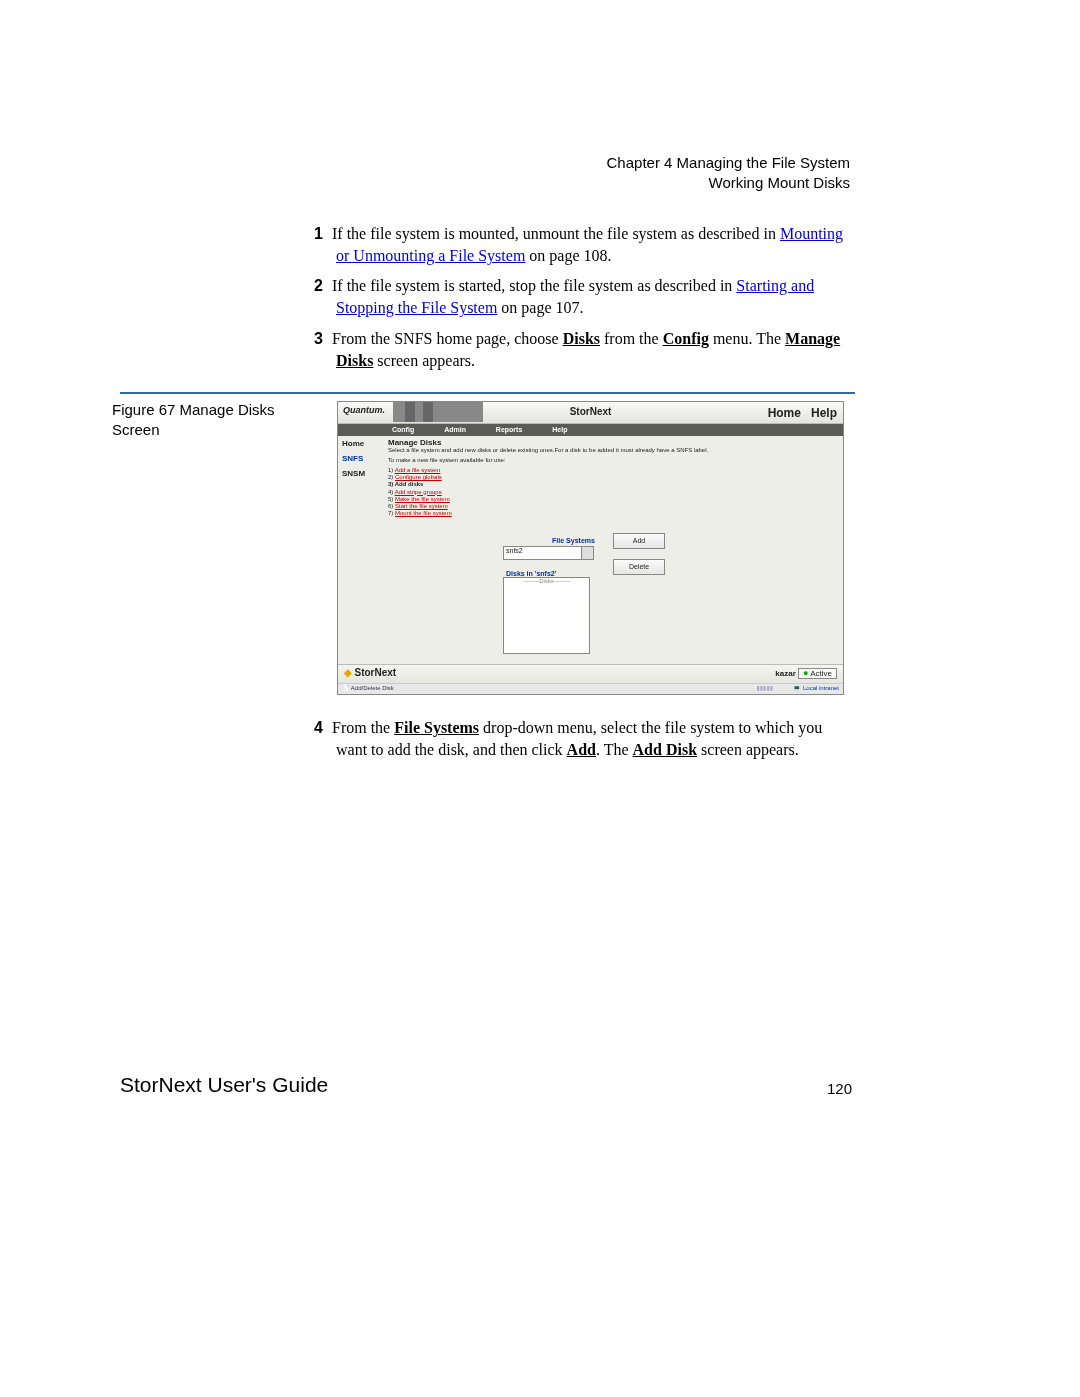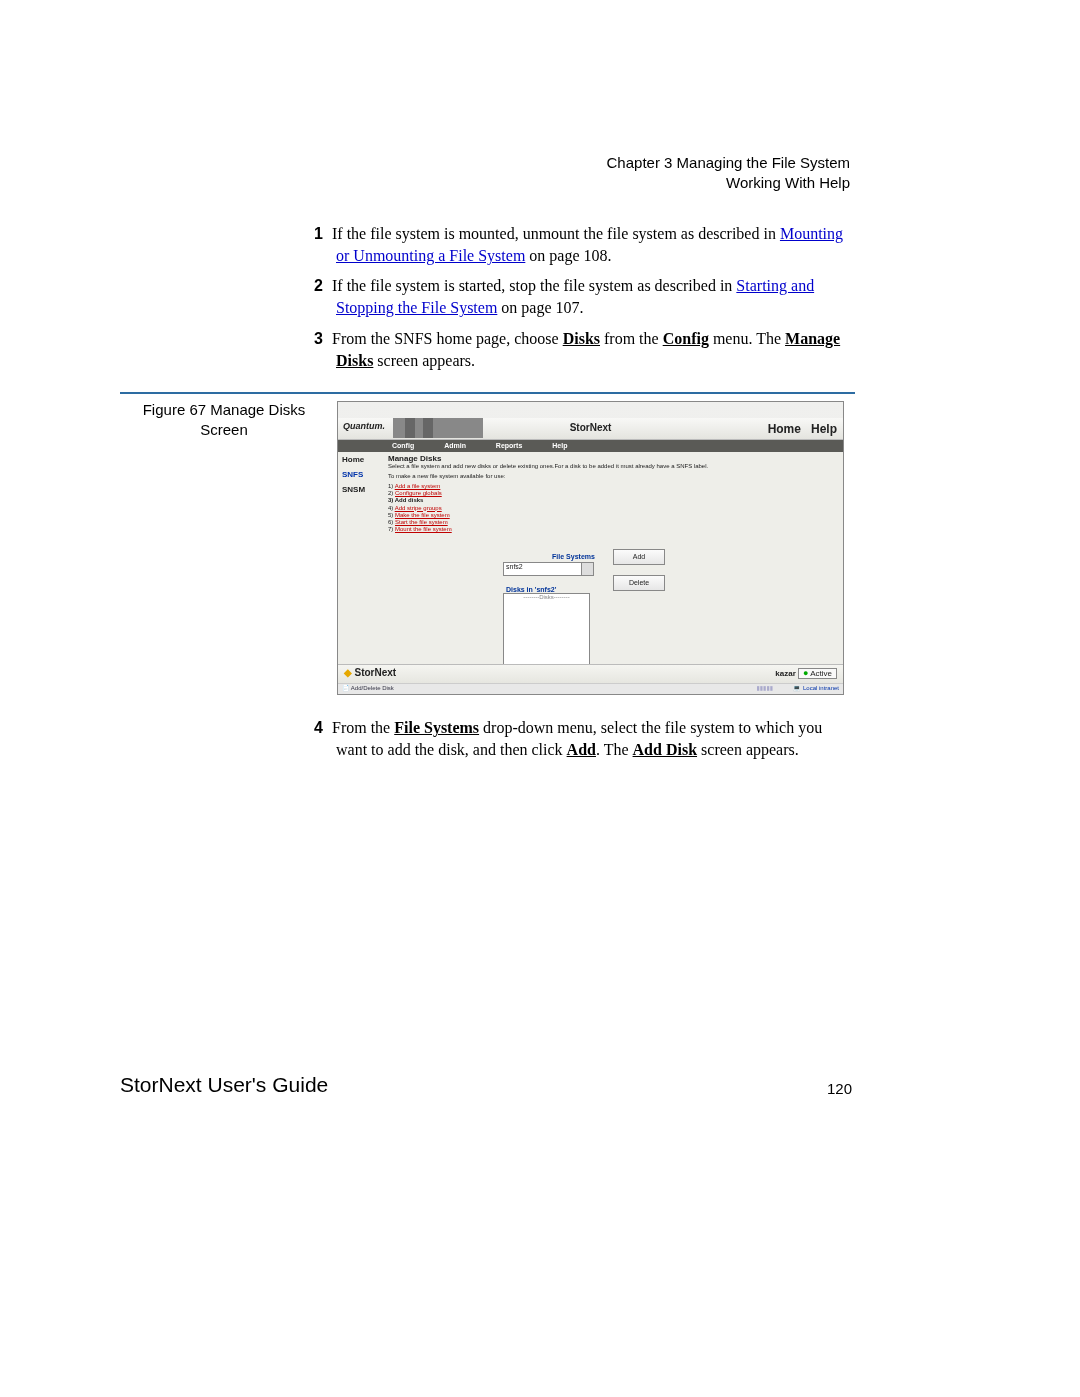--- a/index.html
+++ b/index.html
@@ -52,26 +52,25 @@
     position: absolute;
     left: 120px;
     right: 225px;
     top: 392px;
     height: 2px;
     background: #2d6ca2;
   }
 
   .fig-caption {
     position: absolute;
-    left: 124px;
+    left: 112px;
     top: 400px;
     width: 200px;
     font-size: 15px;
     line-height: 1.3;
-    text-align: center;
   }
 
   
   .shot {
     position: absolute;
     left: 337px;
     top: 401px;
     width: 505px;
     height: 292px;
     border: 1px solid #888;
@@ -79,21 +78,20 @@
     font-family: Tahoma, Arial, sans-serif;
     font-size: 7px;
     color: #222;
     overflow: hidden;
   }
   .shot-top {
     height: 21px;
     background: linear-gradient(#f8f8f6,#e4e4df);
     border-bottom: 1px solid #bbb;
     position: relative;
-    margin-top: 16px;
   }
   .shot-logo {
     position: absolute; left: 5px; top: 3px;
     font-size: 9px; font-weight: bold; font-style: italic;
     color: #222;
   }
   .shot-logo-graphic {
     position: absolute; left: 55px; top: 0px; width: 90px; height: 20px;
     background: #888;
   }
@@ -213,22 +211,22 @@
     bottom: 300px;
     font-size: 15px;
   }
 </style>
 </head>
 <body>
 
 <div class="page">
 
   <div class="header-right">
-    <div>Chapter 3  Managing the File System</div>
-    <div>Working With Help</div>
+    <div>Chapter 4  Managing the File System</div>
+    <div>Working Mount Disks</div>
   </div>
 
   <div class="body-text step1">
     <span class="num">1</span><span>If the file system is mounted, unmount the file system as described in </span><span class="link">Mounting or Unmounting a File System</span><span> on page   108.</span>
   </div>
 
   <div class="body-text step2">
     <span class="num">2</span><span>If the file system is started, stop the file system as described in </span><span class="link">Starting and Stopping the File System</span><span> on page   107.</span>
   </div>
 

